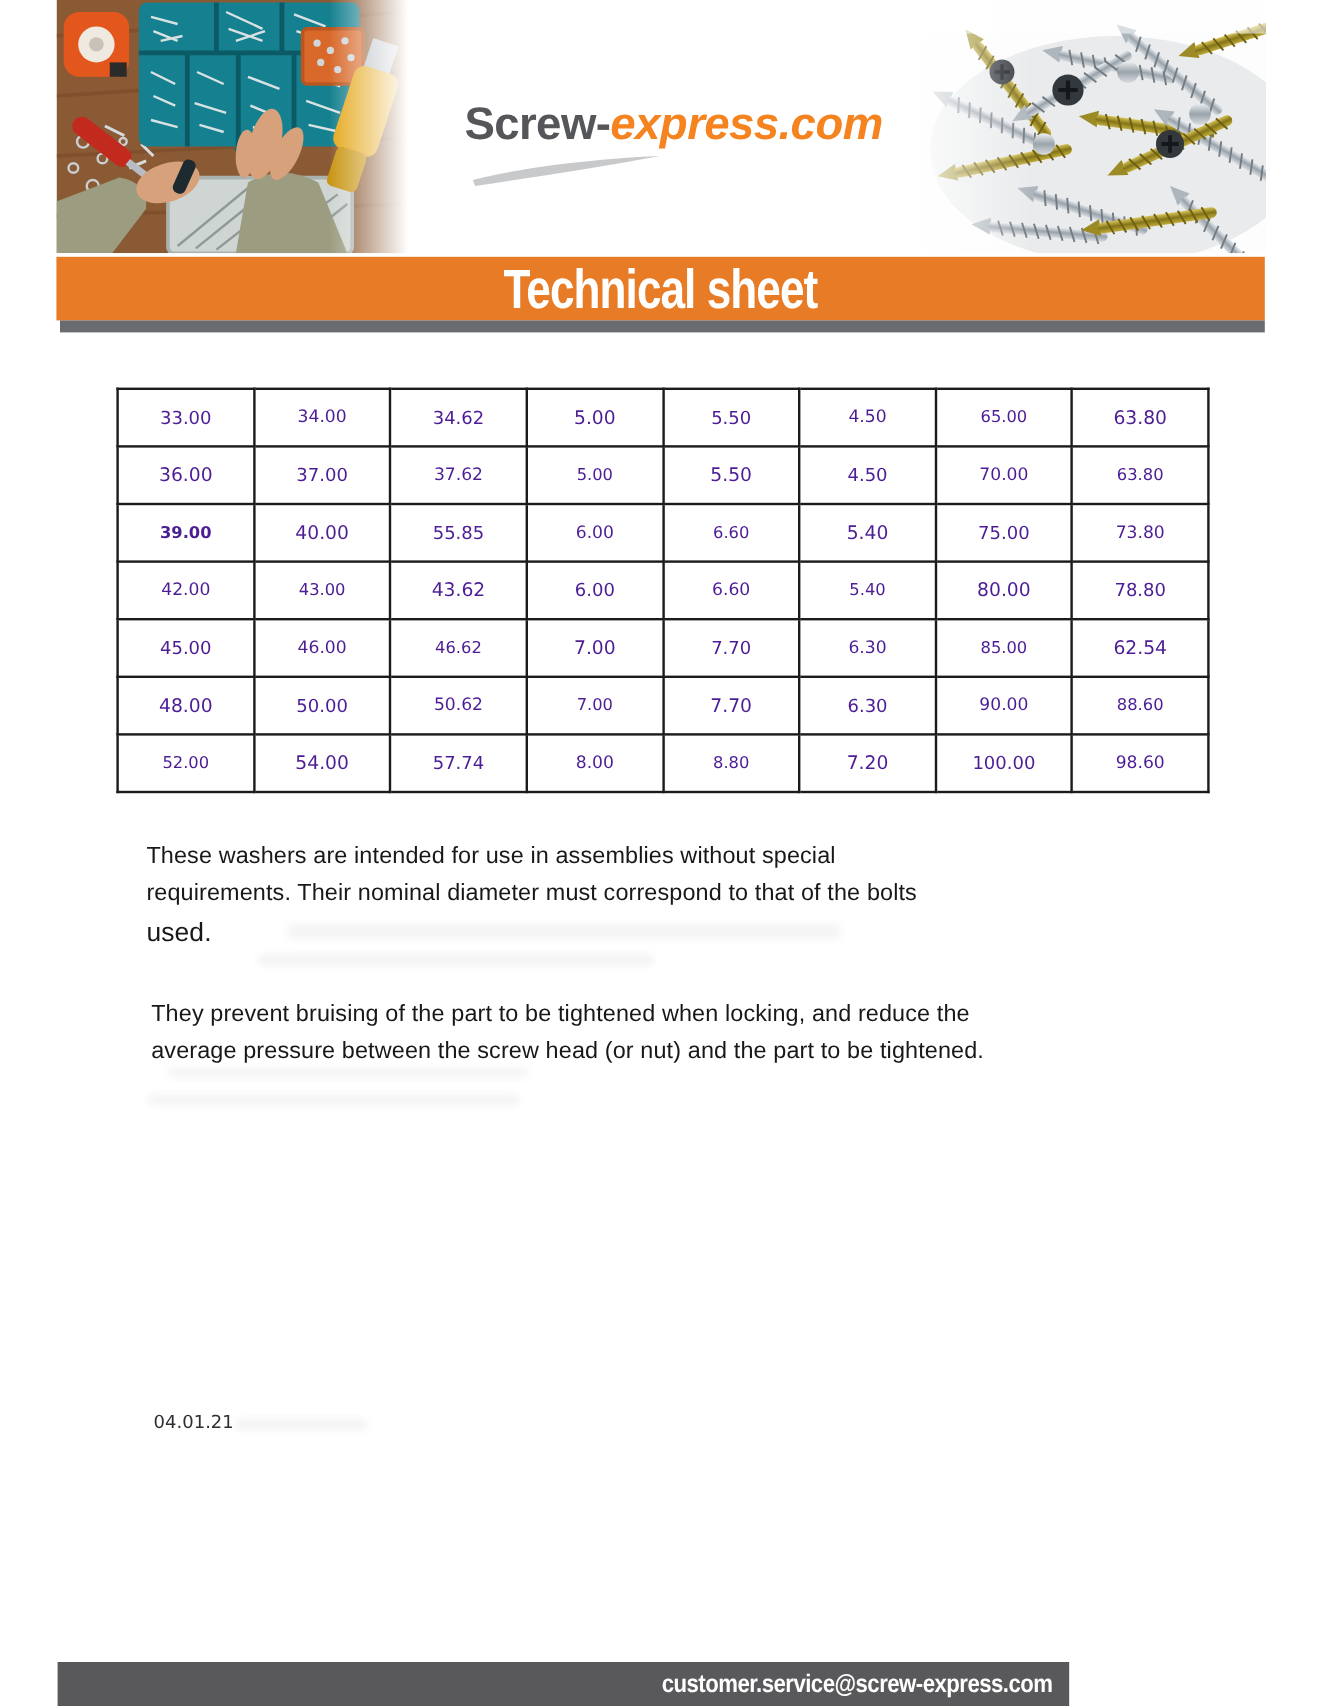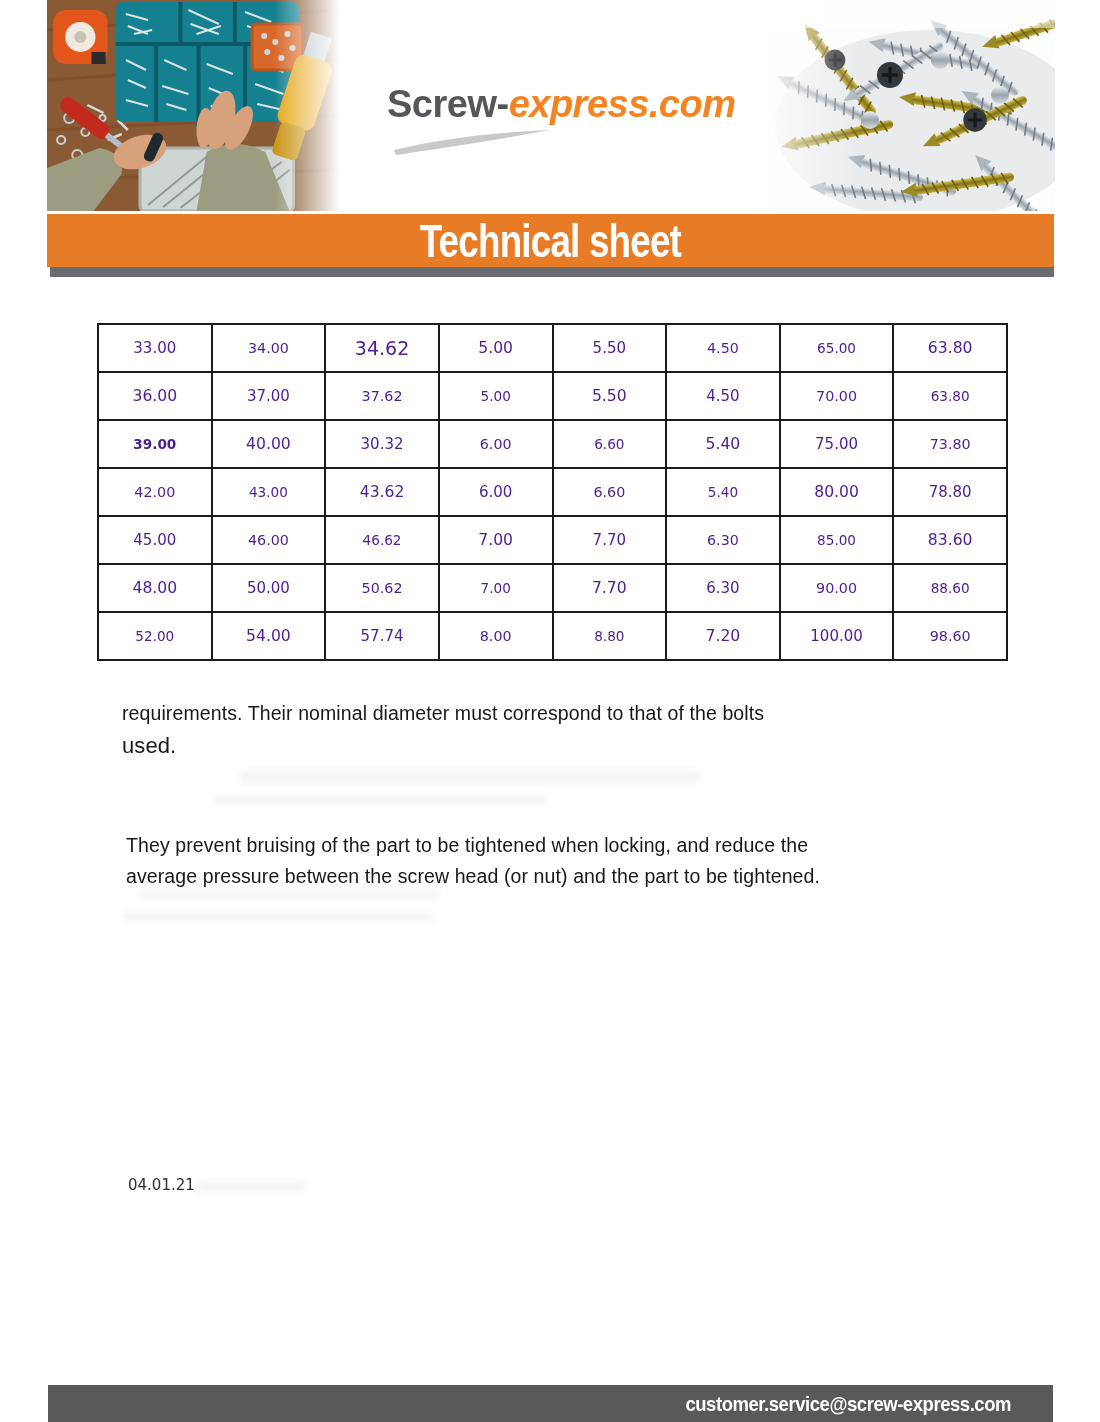--- a/index.html
+++ b/index.html
@@ -29,23 +29,23 @@
           color:#4c1d95;padding:4px;}
   
   .bodytext{position:absolute;color:#17181a;font-size:19.5px;line-height:31px;letter-spacing:0.1px;}
   .para1{left:122px;top:698px;}
   .para2{left:126px;top:830px;}
   .bodytext .big{font-size:22px;line-height:34px;}
   .date{position:absolute;left:128px;top:1176px;font-size:15px;color:#2e2f33;
         font-family:"DejaVu Sans","Liberation Sans",sans-serif;}
   .smudge{position:absolute;background:#4a4a4a;opacity:0.055;filter:blur(3px);border-radius:4px;}
   
-  .footer-bar{position:absolute;left:48px;top:1385px;width:1005px;height:37px;
+  .footer-bar{position:absolute;left:48px;top:1385px;width:843px;height:37px;
         background:var(--footer-gray,#59595B);display:flex;align-items:center;justify-content:flex-end;
-        padding-right:42px;box-sizing:border-box;}
+        padding-right:14px;box-sizing:border-box;}
   .footer-email{color:#ffffff;font-weight:bold;font-size:21px;letter-spacing:-0.5px;
         display:inline-block;transform:scaleX(0.88);transform-origin:right center;white-space:nowrap;}
 </style>
 </head>
 <body>
 
 <div class="page">
 
   <div class="photo photo-left">
     <svg width="293" height="211" viewBox="0 0 290 211" preserveAspectRatio="none">
@@ -196,41 +196,41 @@
   <div class="banner">
     <span class="banner-title">Technical sheet</span>
   </div>
   <div class="divider"></div>
 
   <table class="spec-table">
     <tbody>
         <tr>
           <td style="font-size: 15px;">33.00</td>
           <td style="font-size: 14.3px;">34.00</td>
-          <td style="font-size: 19px;">34.62</td>
+          <td style="font-size: 15px;">34.62</td>
           <td style="font-size: 15.6px;">5.00</td>
           <td style="font-size: 15px;">5.50</td>
           <td style="font-size: 14.3px;">4.50</td>
           <td style="font-size: 13.6px; text-align: center;">65.00</td>
           <td style="font-size: 15.6px;">63.80</td>
         </tr>
         <tr>
           <td style="font-size: 15.6px; border-radius: 11px;">36.00</td>
           <td style="font-size: 15px;">37.00</td>
           <td style="font-size: 14.3px;">37.62</td>
           <td style="font-size: 13.6px;">5.00</td>
           <td style="font-size: 15.6px;">5.50</td>
           <td style="font-size: 15px;">4.50</td>
           <td style="font-size: 14.3px;">70.00</td>
           <td style="font-size: 13.6px;">63.80</td>
         </tr>
         <tr>
           <td style="font-size: 13.6px; font-weight: bold;">39.00</td>
           <td style="font-size: 15.6px;">40.00</td>
-          <td style="font-size: 15px;">30.32</td>
+          <td style="font-size: 15px;">55.85</td>
           <td style="font-size: 14.3px;">6.00</td>
           <td style="font-size: 13.6px;">6.60</td>
           <td style="font-size: 15.6px;">5.40</td>
           <td style="font-size: 15px;">75.00</td>
           <td style="font-size: 14.3px;">73.80</td>
         </tr>
         <tr>
           <td style="font-size: 14.3px;">42.00</td>
           <td style="font-size: 13.6px;">43.00</td>
           <td style="font-size: 15.6px;">43.62</td>
@@ -241,21 +241,21 @@
           <td style="font-size: 15px;">78.80</td>
         </tr>
         <tr>
           <td style="font-size: 15px;">45.00</td>
           <td style="font-size: 14.3px;">46.00</td>
           <td style="font-size: 13.6px;">46.62</td>
           <td style="font-size: 15.6px;">7.00</td>
           <td style="font-size: 15px;">7.70</td>
           <td style="font-size: 14.3px;">6.30</td>
           <td style="font-size: 13.6px;">85.00</td>
-          <td style="font-size: 15.6px;">83.60</td>
+          <td style="font-size: 15.6px;">62.54</td>
         </tr>
         <tr>
           <td style="font-size: 15.6px;">48.00</td>
           <td style="font-size: 15px;">50.00</td>
           <td style="font-size: 14.3px;">50.62</td>
           <td style="font-size: 13.6px;">7.00</td>
           <td style="font-size: 15.6px;">7.70</td>
           <td style="font-size: 15px;">6.30</td>
           <td style="font-size: 14.3px;">90.00</td>
           <td style="font-size: 13.6px;">88.60</td>
@@ -267,20 +267,21 @@
           <td style="font-size: 14.3px;">8.00</td>
           <td style="font-size: 13.6px;">8.80</td>
           <td style="font-size: 15.6px;">7.20</td>
           <td style="font-size: 15px;">100.00</td>
           <td style="font-size: 14.3px;">98.60</td>
         </tr>
       </tbody>
   </table>
 
   <div class="bodytext para1">
+    <div>These washers are intended for use in assemblies without special</div>
     <div>requirements. Their nominal diameter must correspond to that of the bolts</div>
     <div class="big">used.</div>
   </div>
   <div class="bodytext para2">
     <div>They prevent bruising of the part to be tightened when locking, and reduce the</div>
     <div>average pressure between the screw head (or nut) and the part to be tightened.</div>
   </div>
 
   <div class="smudge" style="left:240px;top:770px;width:460px;height:13px;"></div>
   <div class="smudge" style="left:215px;top:795px;width:330px;height:10px;"></div>

